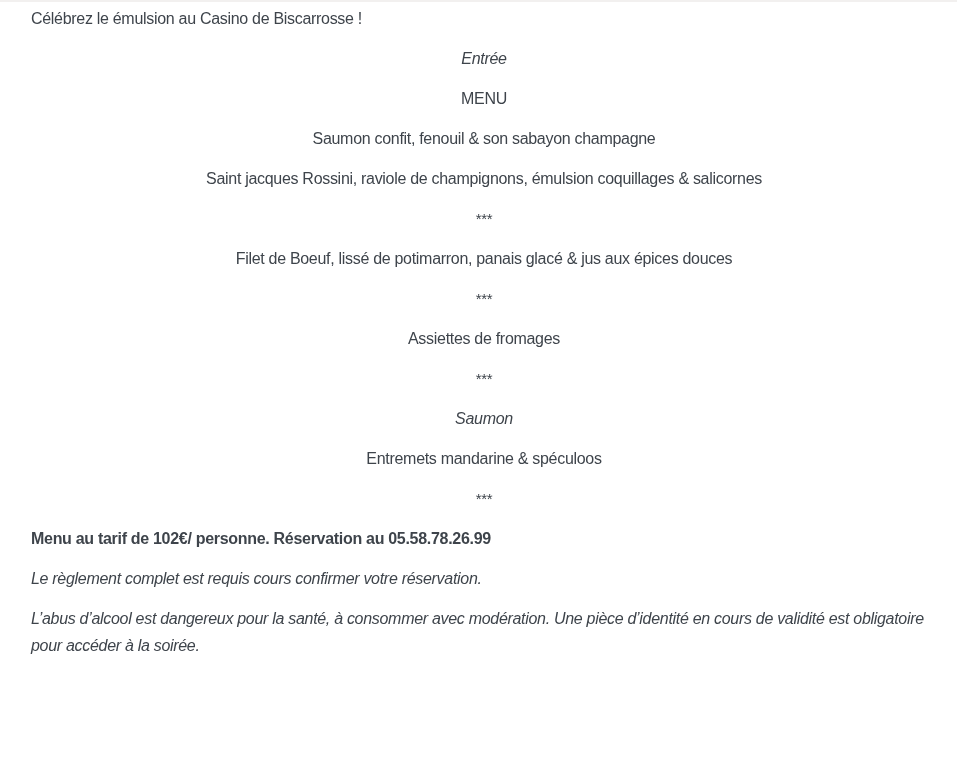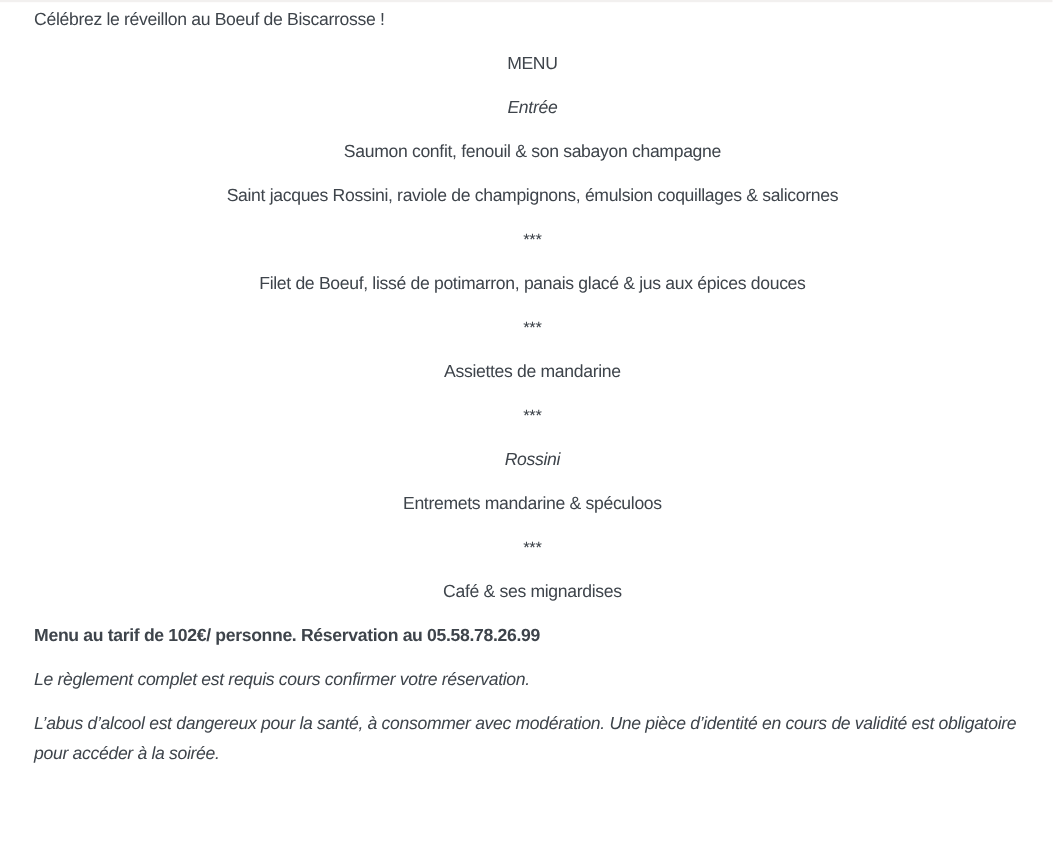--- a/index.html
+++ b/index.html
@@ -30,48 +30,47 @@
   .bold   { font-weight: bold; }
   .sep    { font-size: 15px; }
 </style>
 </head>
 <body>
 
 <div class="top-divider"></div>
 
 <div class="page">
 
-  <p class="first">Célébrez le réveillon au Boeuf de Biscarrosse !</p>
+  <p class="first">Célébrez le émulsion au Casino de Biscarrosse !</p>
+
+  <p class="center italic">Entrée</p>
 
   <p class="center">MENU</p>
-
-  <p class="center italic">Entrée</p>
 
   <p class="center">Saumon confit, fenouil &amp; son sabayon champagne</p>
 
 
   <p class="center">Saint jacques Rossini, raviole de champignons, émulsion coquillages &amp; salicornes</p>
 
   <p class="center sep">***</p>
 
   <p class="center">Filet de Boeuf, lissé de potimarron, panais glacé &amp; jus aux épices douces</p>
 
   <p class="center sep">***</p>
 
-  <p class="center">Assiettes de mandarine</p>
+  <p class="center">Assiettes de fromages</p>
 
   <p class="center sep">***</p>
 
-  <p class="center italic">Rossini</p>
+  <p class="center italic">Saumon</p>
 
   <p class="center">Entremets mandarine &amp; spéculoos</p>
 
   <p class="center sep">***</p>
 
-  <p class="center">Café &amp; ses mignardises</p>
 
 
   <p class="bold">Menu au tarif de 102€/ personne. Réservation au 05.58.78.26.99</p>
 
   <p class="italic">Le règlement complet est requis cours confirmer votre réservation.</p>
 
   <p class="italic">L’abus d’alcool est dangereux pour la santé, à consommer avec modération. Une pièce d’identité en cours de validité est obligatoire pour accéder à la soirée.</p>
 
 </div>
 

